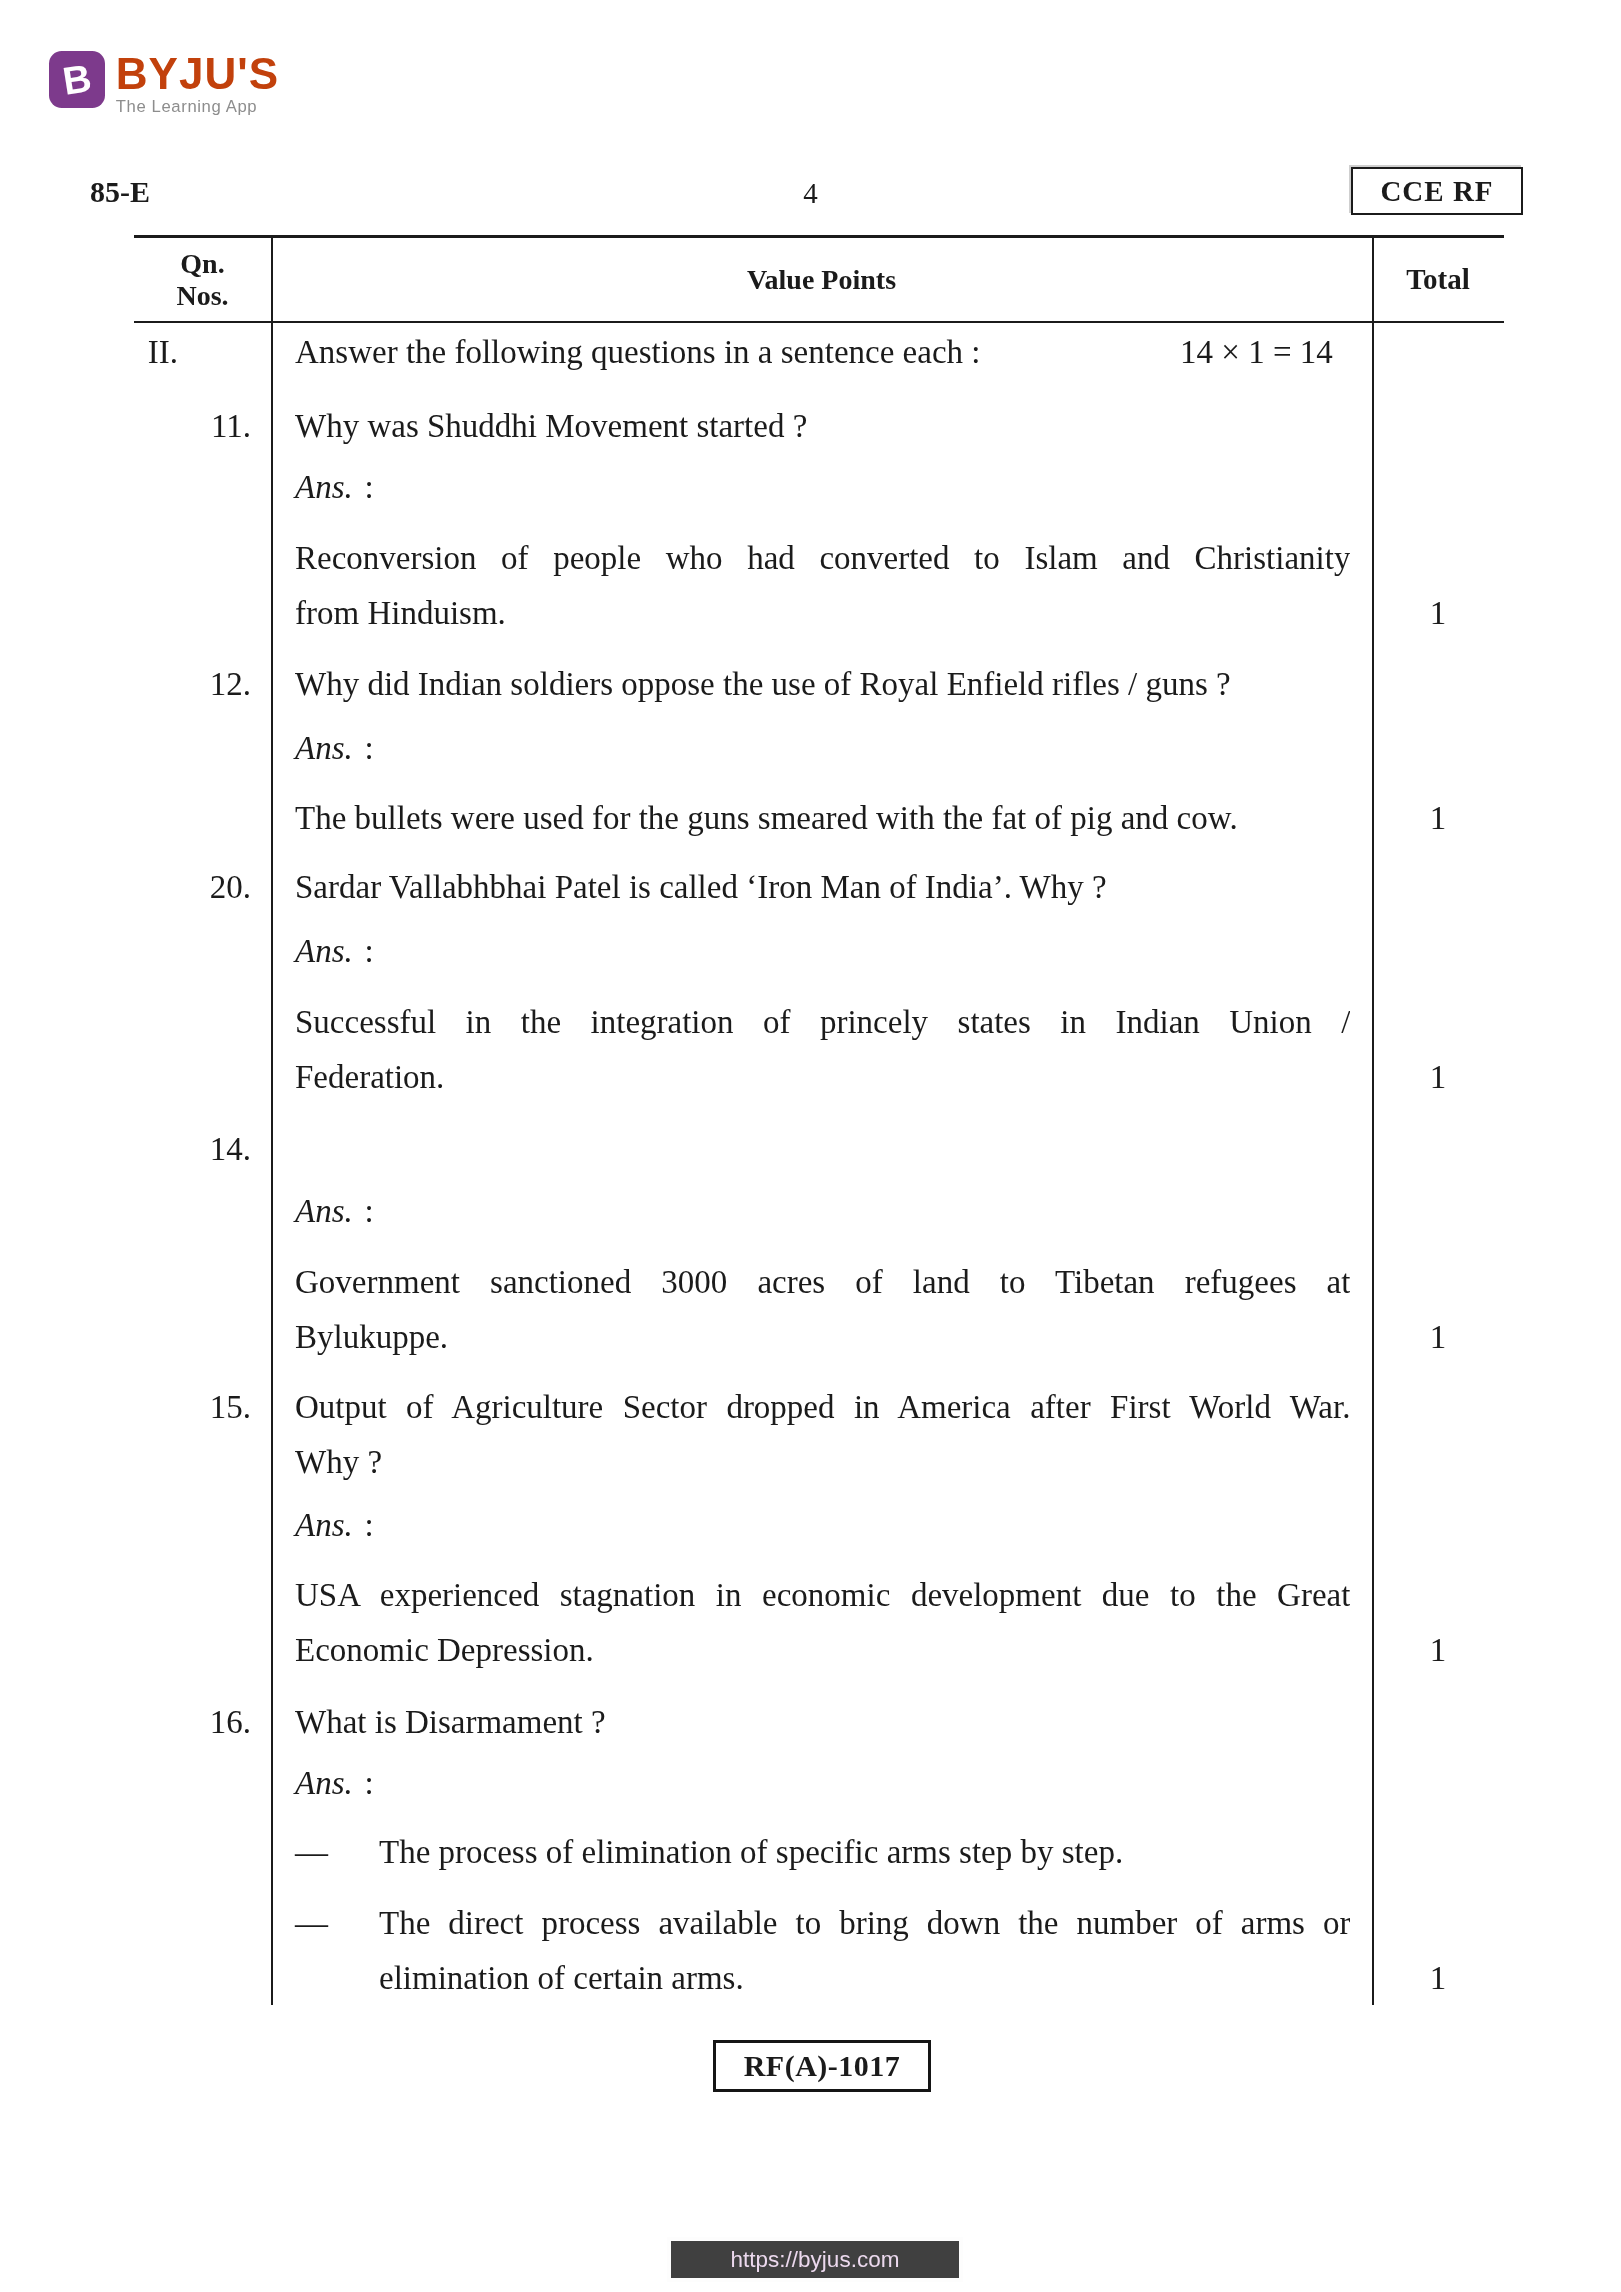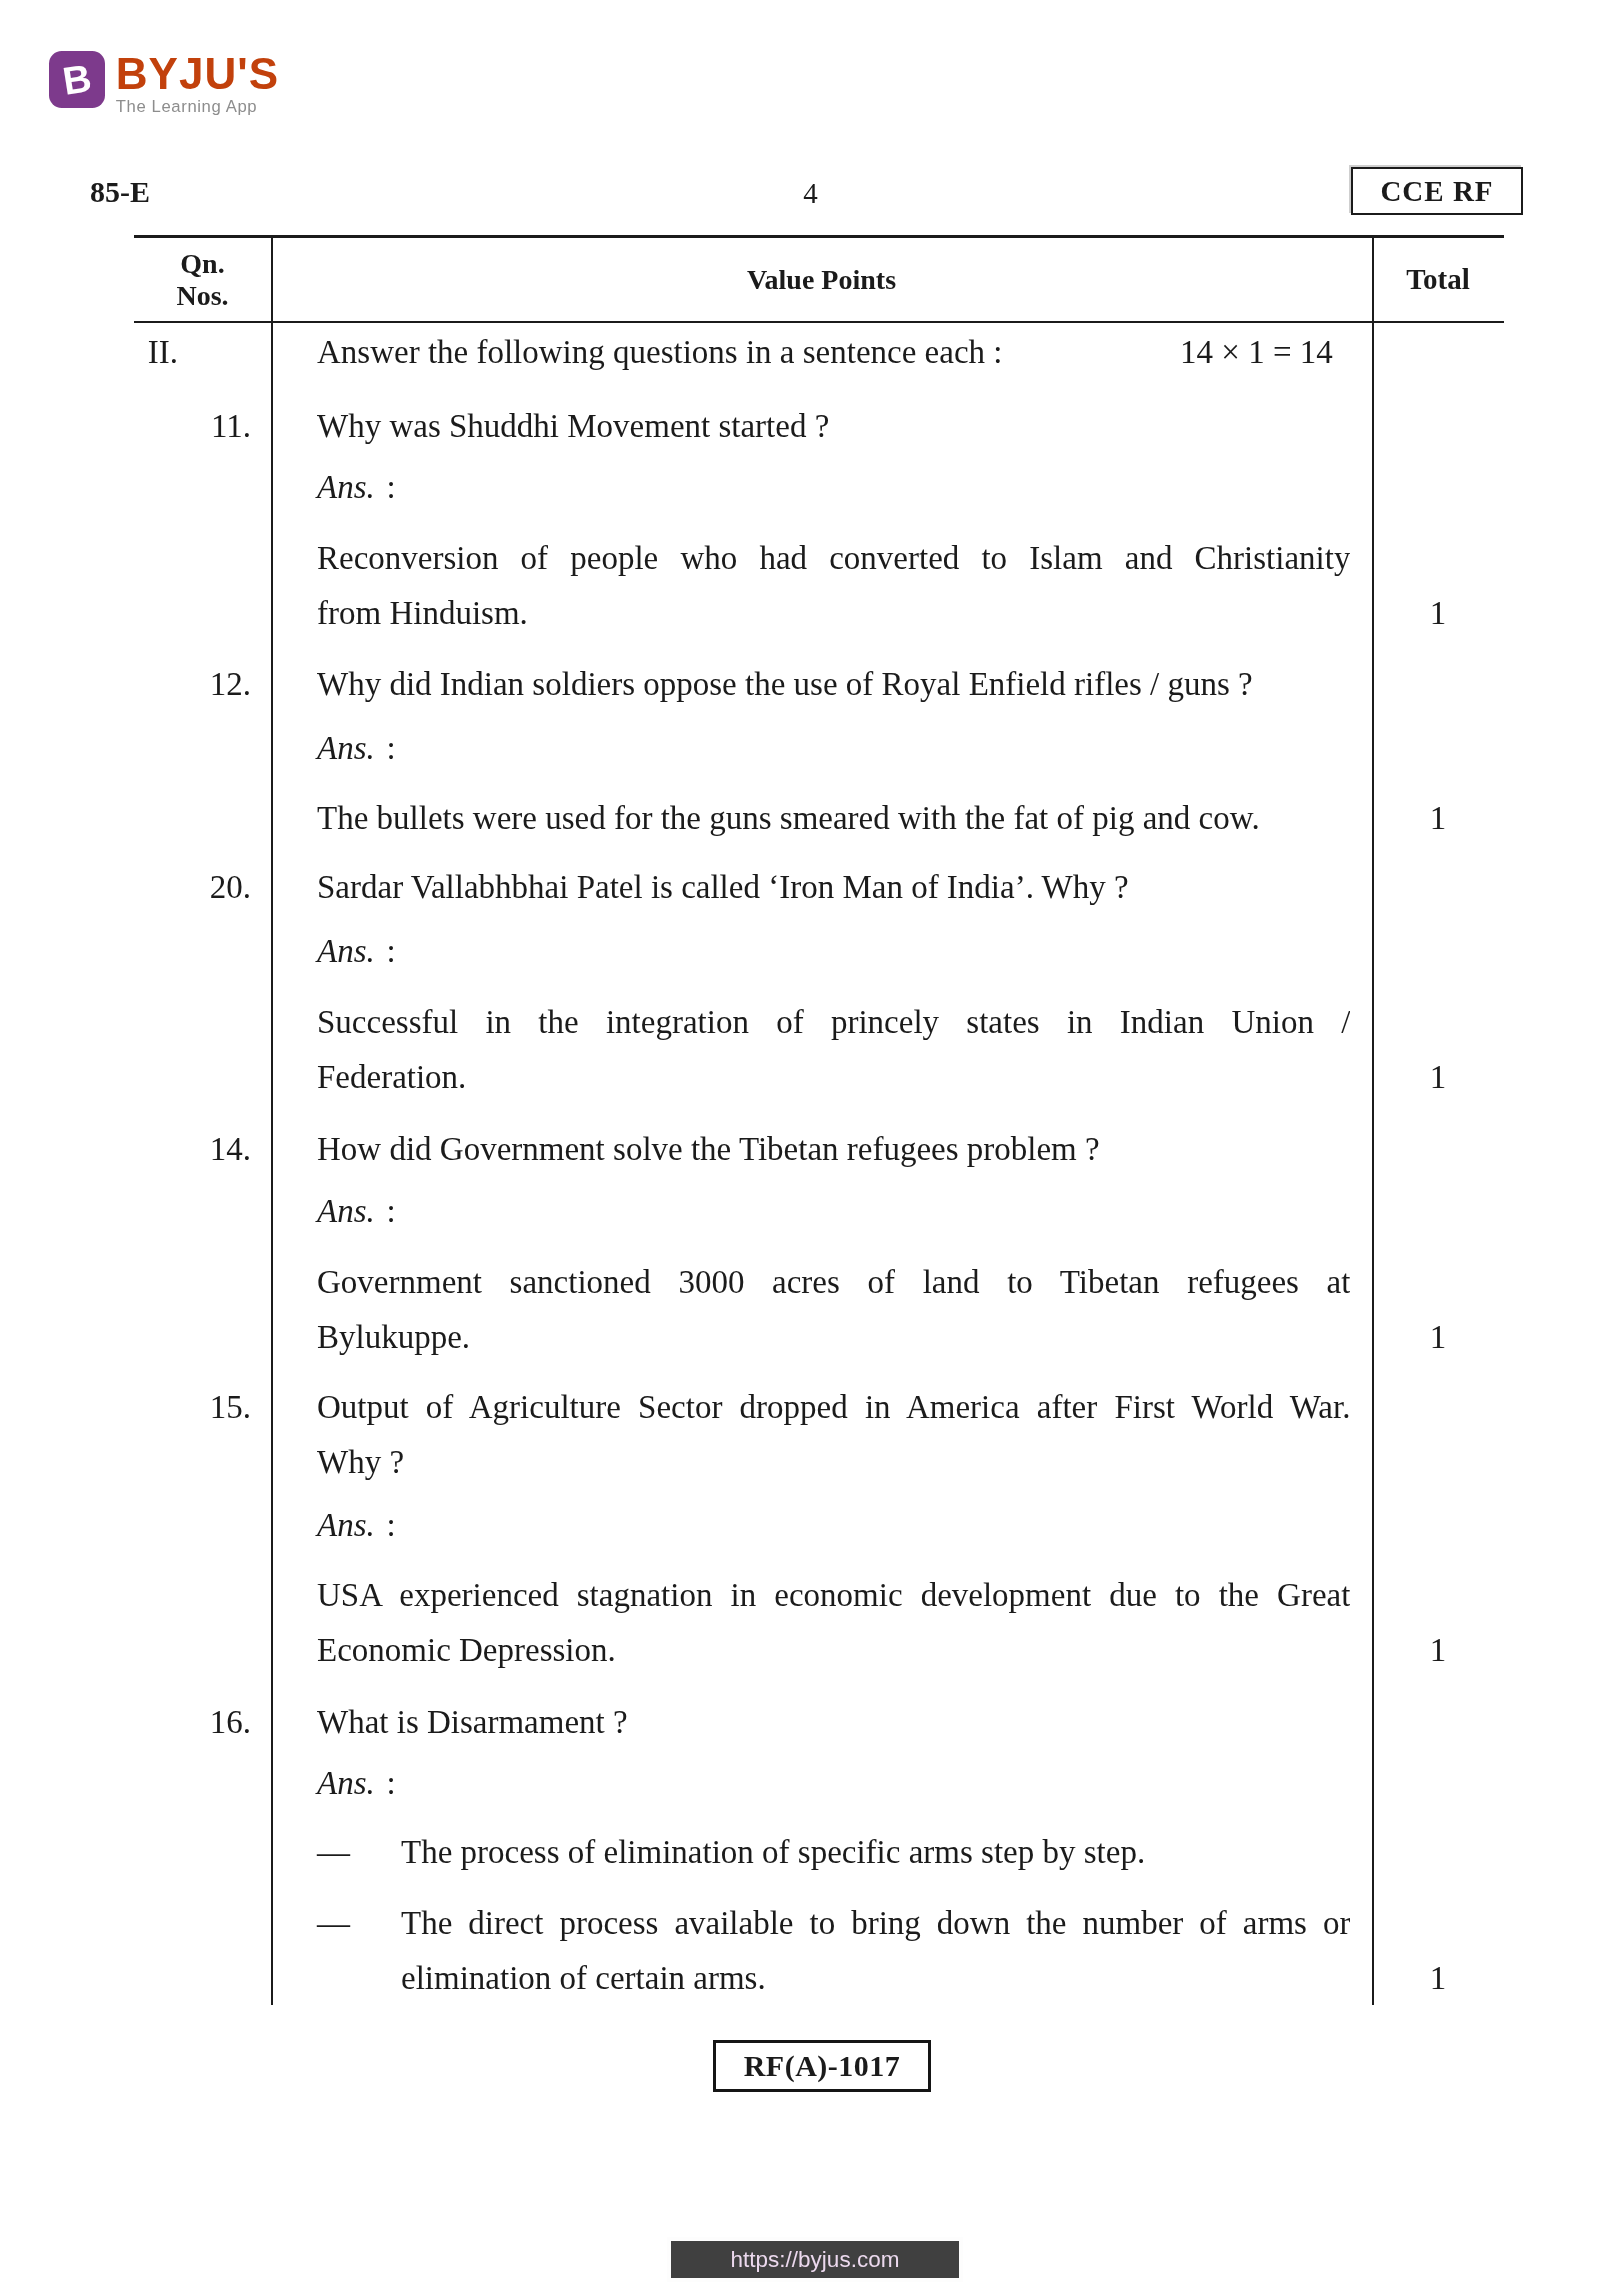--- a/index.html
+++ b/index.html
@@ -53,21 +53,21 @@
   .th-total { flex:1; text-align:center; font-size:29px; }
 
   .tbody { padding-top:2px; }
   .row { display:flex; }
   .cnum {
     width:137px; box-sizing:border-box; text-align:right; padding-right:20px;
     font-size:33px; line-height:55px; flex-shrink:0;
   }
   .cnum.section { text-align:left; padding-left:13.7px; }
   .ccontent {
-    width:1101px; box-sizing:border-box; padding-left:46px; padding-right:21.6px;
+    width:1101px; box-sizing:border-box; padding-left:24px; padding-right:21.6px;
     font-size:33px; line-height:55px; flex-shrink:0;
   }
   .ctotal {
     flex:1; display:flex; align-items:flex-end; justify-content:center;
     font-size:33px; line-height:55px;
   }
 
   .instr { display:flex; justify-content:space-between; }
   .marks { margin-right:17.6px; white-space:nowrap; }
 
@@ -199,21 +199,20 @@
         <div class="cnum"></div>
         <div class="ccontent">
           <div class="line jfull">Successful in the integration of princely states in Indian Union /</div>
           <div class="line">Federation.</div>
         </div>
         <div class="ctotal">1</div>
       </div>
 
       <div class="row g18">
         <div class="cnum">14.</div>
-        <div class="ccontent">How did Government solve the Tibetan refugees problem ?</div>
         <div class="ctotal"></div>
       </div>
       <div class="row g7">
         <div class="cnum"></div>
         <div class="ccontent">
           <span class="ans-label">Ans.</span><span class="ans-colon">:</span>
         </div>
         <div class="ctotal"></div>
       </div>
       <div class="row g16">

